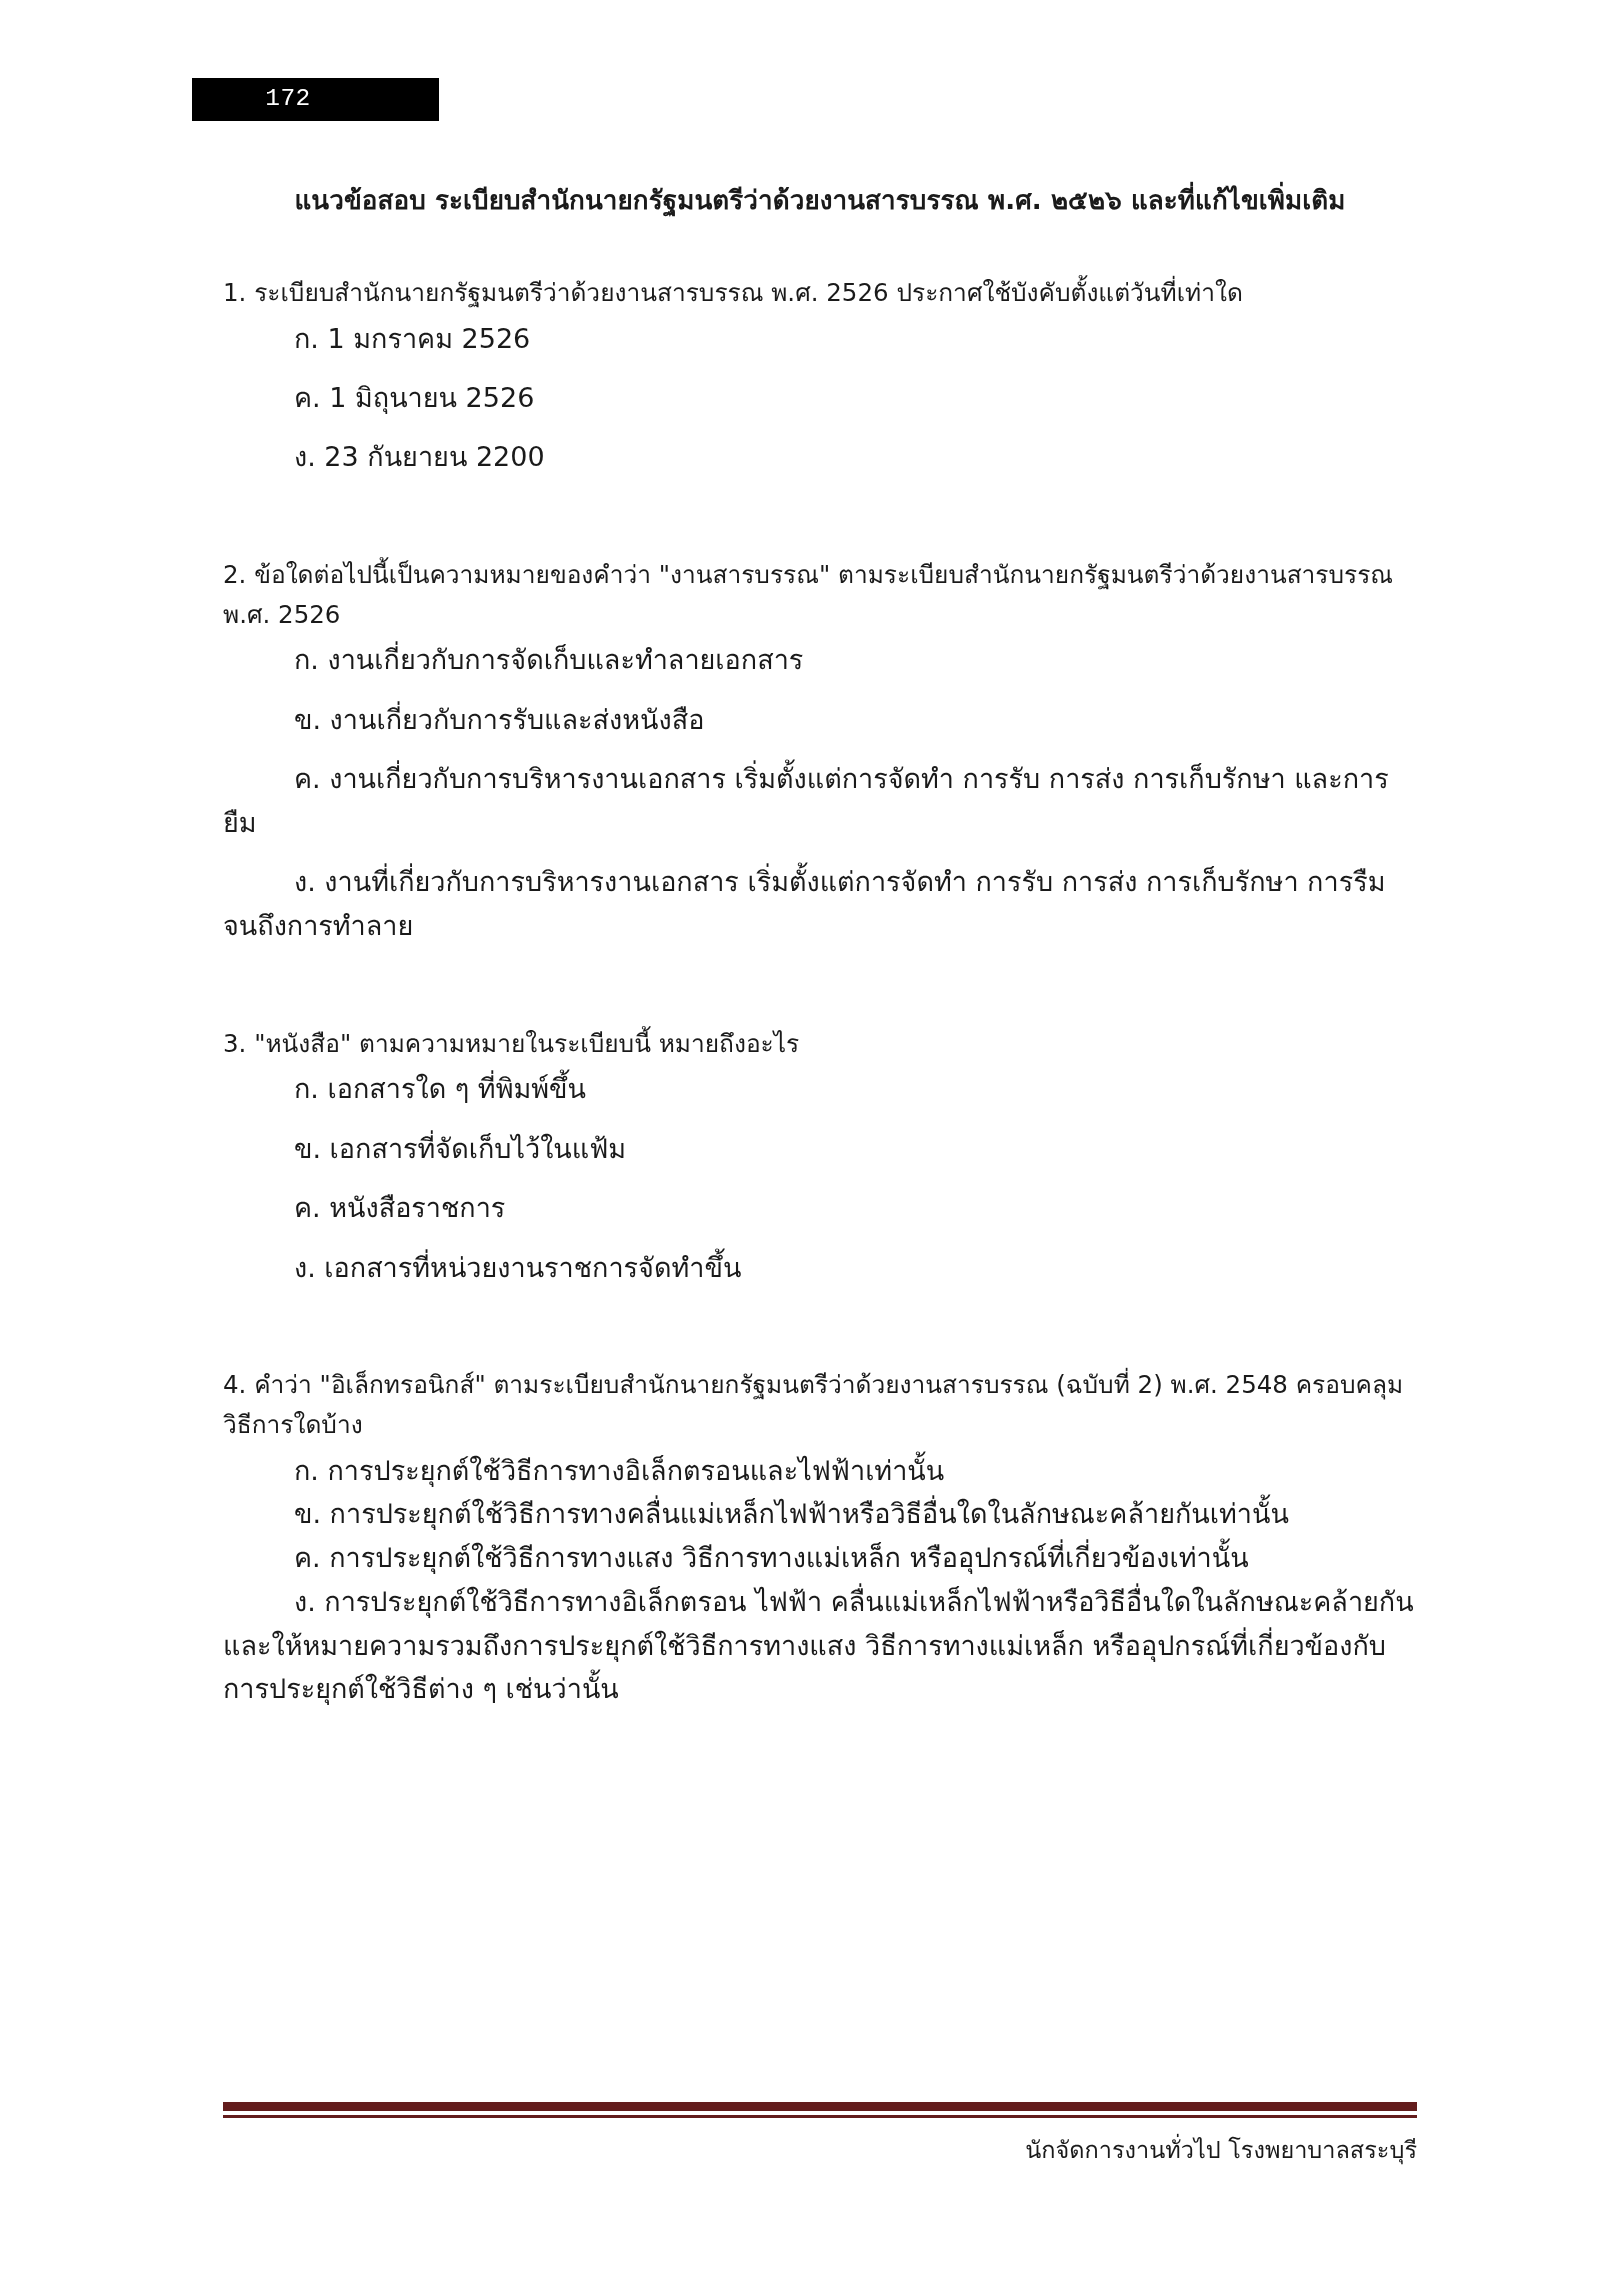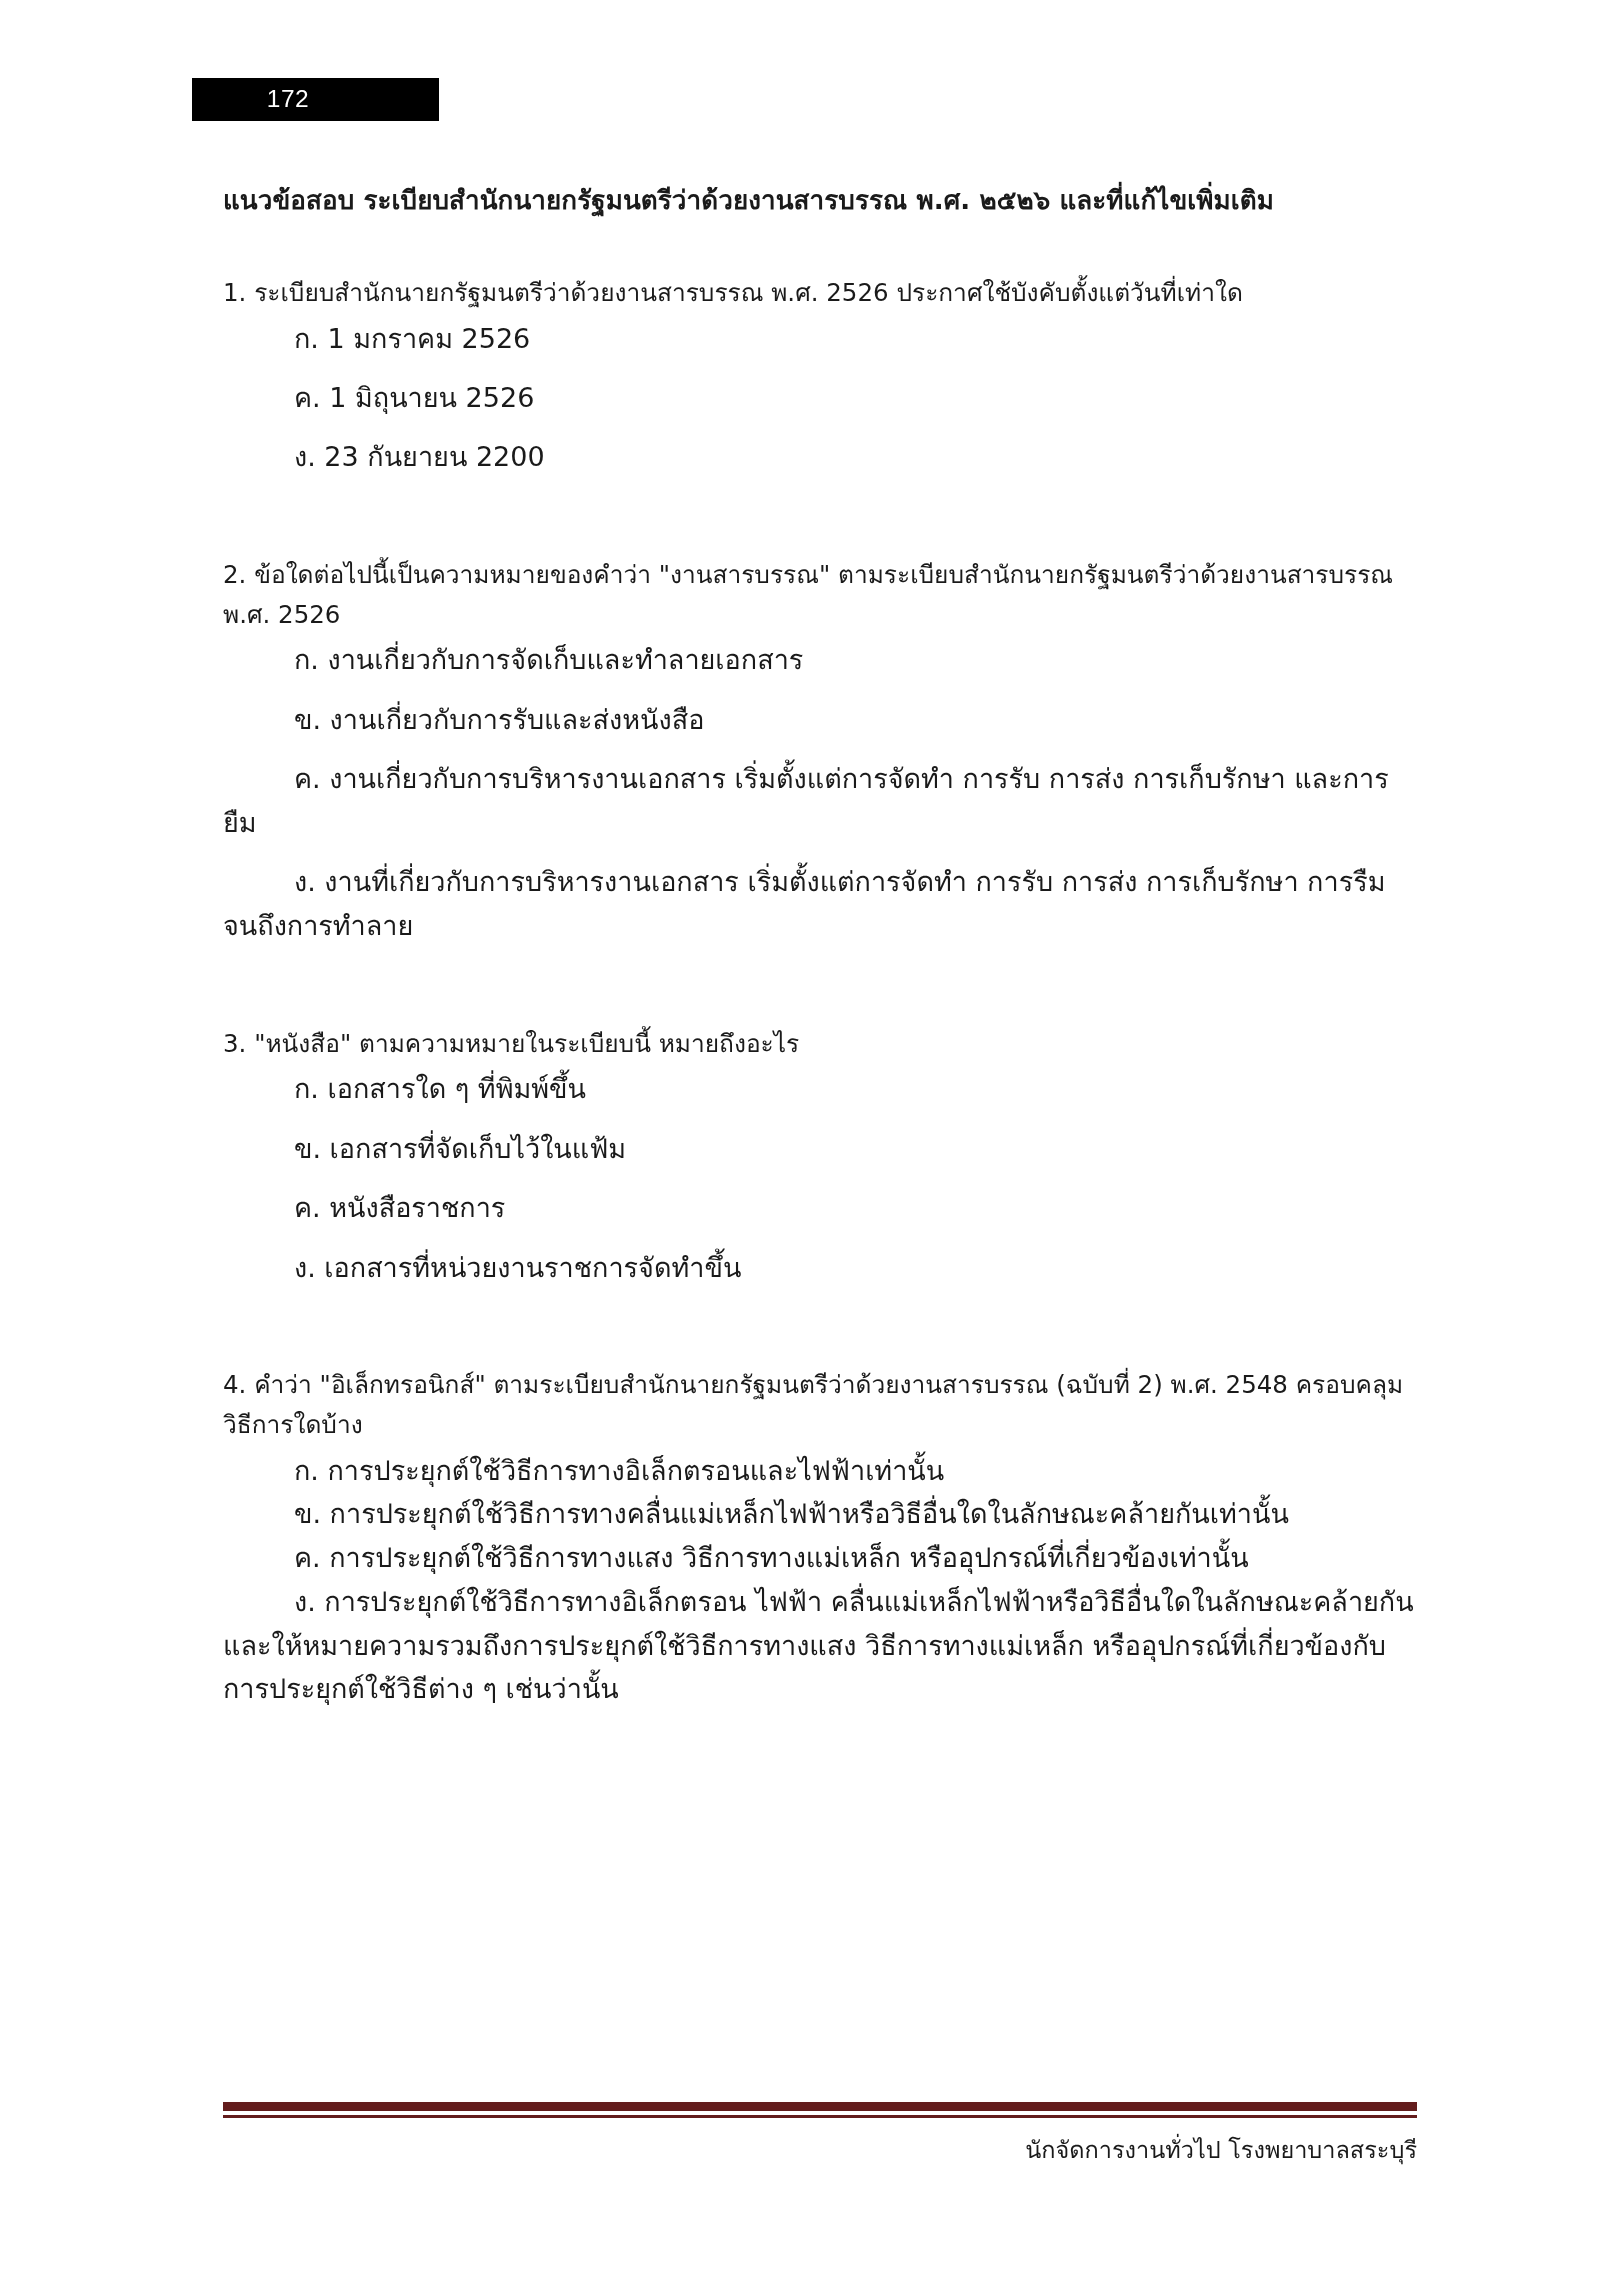--- a/index.html
+++ b/index.html
@@ -30,37 +30,38 @@
     top: 78px;
     width: 247px;
     height: 43px;
     background: #000000;
     color: #ffffff;
     display: flex;
     align-items: center;
     justify-content: center;
   }
   .page-number-bar .num {
-    font-family: Liberation Sans, sans-serif;
+    font-family: Liberation Mono, monospace;
     font-size: 24.5px;
     letter-spacing: 0.5px;
     line-height: 1;
     color: #ffffff;
     padding-right: 55px;
   }
 
   
   .content {
     position: absolute;
     left: 223px;
     top: 181px;
     width: 1194px;
   }
 
   .doc-title {
+    text-align: center;
     font-size: 26px;
     font-weight: bold;
     line-height: 1.5;
     margin: 0 0 53px 0;
     letter-spacing: 0.1px;
   }
 
   .question-block {
     margin-bottom: 43px;
   }

